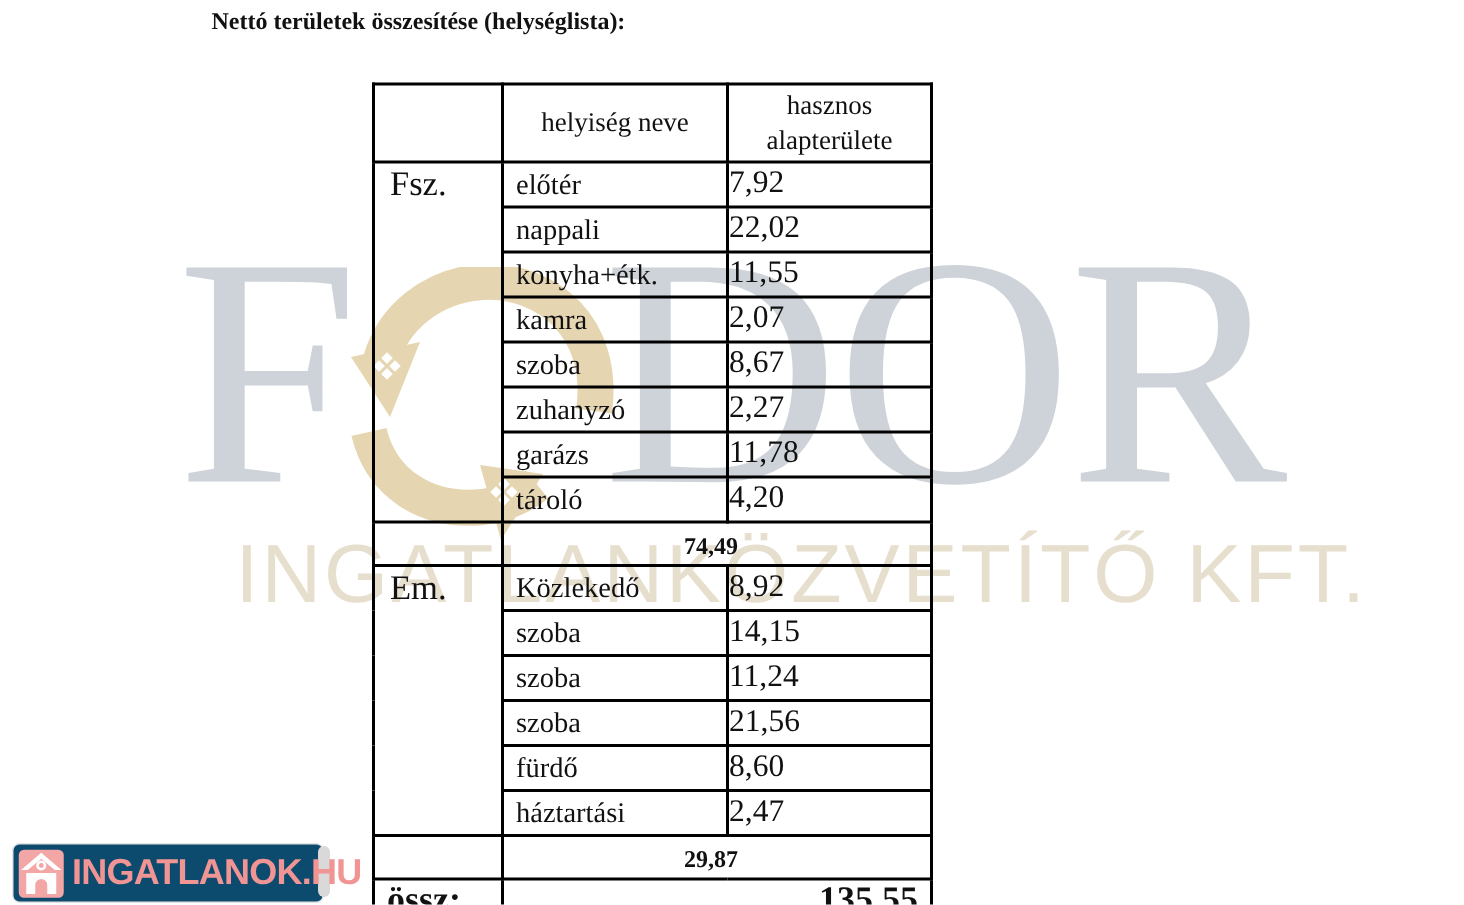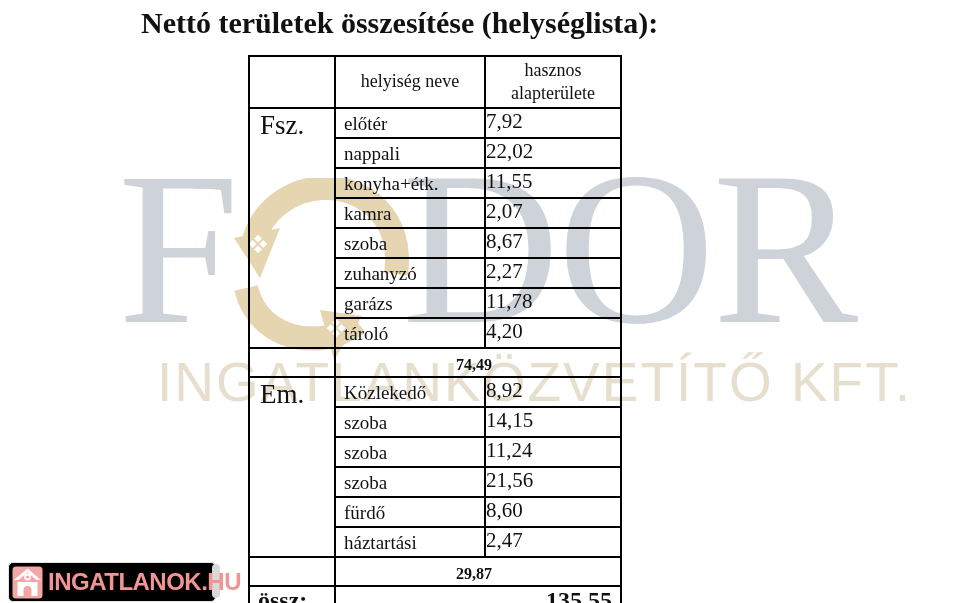--- a/index.html
+++ b/index.html
@@ -23,57 +23,57 @@
   .wm-subtitle {
     position:absolute; left:125px; top:355px;
     font-family:"Liberation Sans", sans-serif;
     font-size:55px; line-height:1; letter-spacing:2px;
     color:#e7dfcd; white-space:nowrap;margin-left:32px;
   }
 
   
   .doc-title {
     position:absolute; left:141px; top:6px; z-index:2;
-    font-size:30px; font-weight:bold; white-space:nowrap;
+    font-size:16px; font-weight:bold; white-space:nowrap;
   }
 
   
   .area-table {
     position:absolute; left:248px; top:55px; z-index:1;
     border-collapse:collapse; background:transparent;
     table-layout:fixed; width:372px;
   }
   .area-table td { border:2px solid #000; overflow:hidden; }
   .hdr-cell {
     height:48px; text-align:center; vertical-align:middle;
     font-size:18px; line-height:1.3; white-space:pre-line;
   }
   .data-row td { height:25px; }
-  .floor-cell { vertical-align:top; font-size:27px; padding:1px 0 0 10px; }
+  .floor-cell { vertical-align:top; font-size:23px; padding:1px 0 0 10px; }
   .room-cell  { vertical-align:bottom; font-size:19px; padding:0 4px 2px 8px; white-space:nowrap; }
   .area-cell  { vertical-align:bottom; font-size:21px; text-align:left; padding:0 8px 3px 0; }
   .subtotal-row td { height:25px; }
   .subtotal-val {
     font-weight:bold; font-size:16px; text-align:center;
     vertical-align:bottom; padding:0 8px 2px 0;
   }
   .total-row td { height:25px; }
   .total-label {
     font-weight:bold; font-size:24px; vertical-align:bottom;
     padding:0 0 2px 8px;
   }
   .total-val {
     font-weight:bold; font-size:24px; text-align:right;
     vertical-align:bottom; padding:0 8px 2px 0;
   }
 
   
   .footer-badge {
     position:absolute; left:8px; top:562px; z-index:3;
-    width:206px; height:38px; background:#000000;
+    width:206px; height:38px; background:#0c4a6e;
     border:1px solid #e4e4e4; border-radius:5px;
     display:flex; align-items:center;
   }
   .footer-badge::after {
     content:""; position:absolute; right:-5px; top:1px;
     width:8px; height:34px; background:#d9d9d9; border-radius:4px;
     z-index:-1;
   }
   .badge-house { margin-left:3px; flex:0 0 auto; }
   .badge-text {

